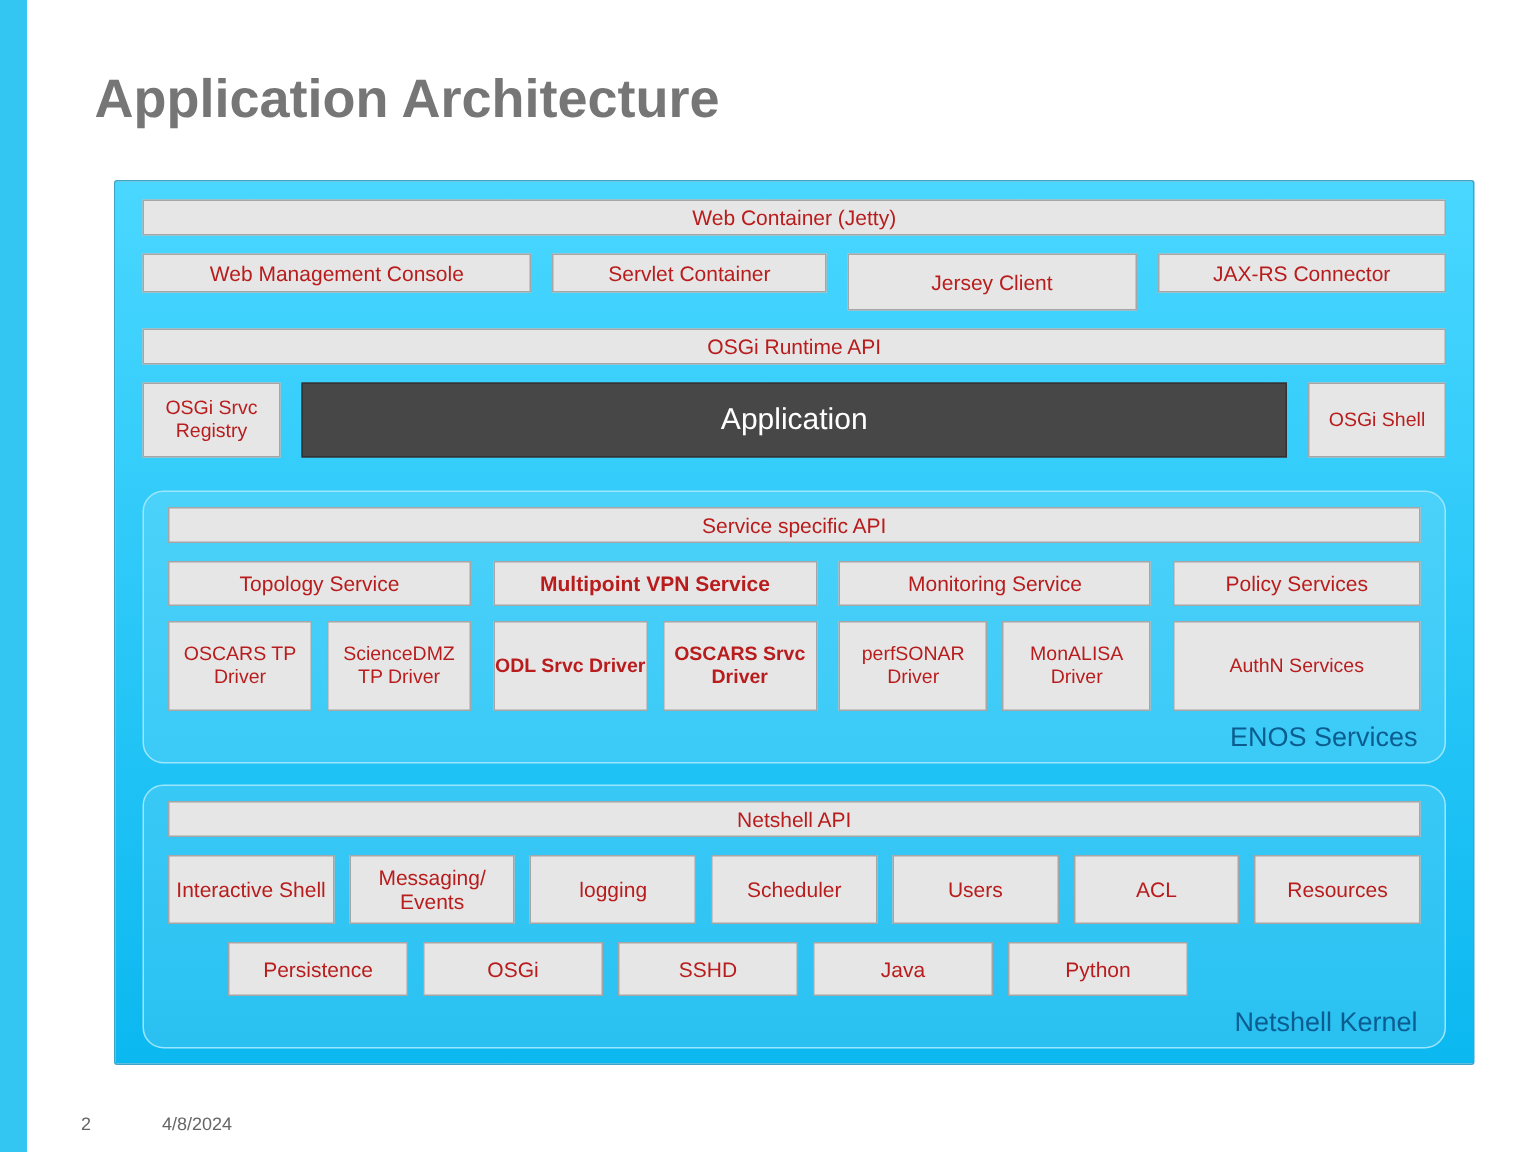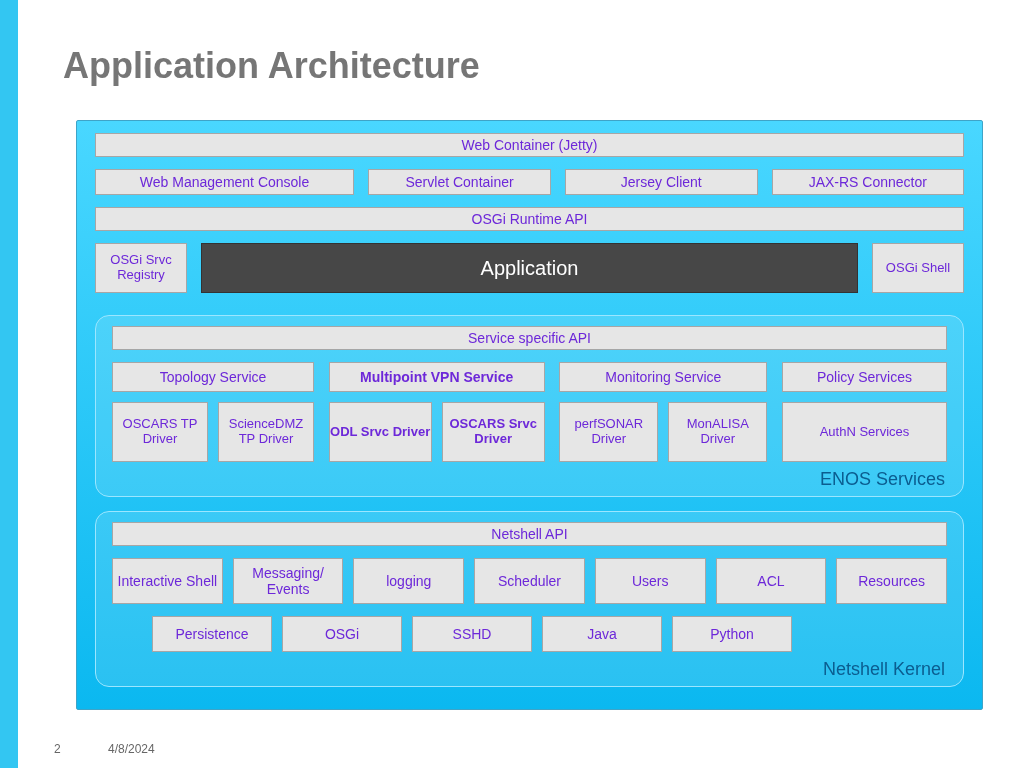--- a/index.html
+++ b/index.html
@@ -5,21 +5,21 @@
   * { box-sizing: border-box; margin: 0; padding: 0; }
   html, body { width: 1024px; height: 768px; font-family: "Segoe UI", Arial, sans-serif; background: #fff; overflow: hidden; }
   .accent-bar { position: absolute; left: 0; top: 0; width: 18px; height: 768px; background: #33c6f2; }
   .slide { position: absolute; left: 18px; top: 0; width: 1006px; height: 768px; }
   .title { position: absolute; top: 45px; left: 45px; font-size: 36px; font-weight: 700; color: #767676; }
   .outer { position: absolute; top: 120px; left: 58px; width: 907px; height: 590px;
            background: linear-gradient(180deg, #49d7ff 0%, #0bb8f0 100%);
            border: 1px solid #3ea4c8; border-radius: 2px; }
   .pad { padding: 12px 18px 10px 18px; }
 
-  .box { background: #e6e6e6; border: 1px solid #a6a6a6; color: #6d28d9; font-size: 14px;
+  .box { background: #e6e6e6; border: 1px solid #a6a6a6; color: #b91c1c; font-size: 14px;
          display: flex; align-items: center; justify-content: center; text-align: center; line-height: 1.15; }
   .box-dark { background: #474747; border: 1px solid #333; color: #fff; font-size: 20px;
               display: flex; align-items: center; justify-content: center; }
   .wide { width: 100%; height: 24px; }
 
   .row { display: flex; gap: 14px; margin-top: 10px; }
   .row-tight { display: flex; gap: 10px; margin-top: 10px; }
 
   .panel { margin: 12px 18px 0 18px; border-radius: 14px; border: 1.5px solid #9be6ff;
            background: rgba(255,255,255,0.12); position: relative; padding: 10px 16px 34px 16px; }
@@ -49,21 +49,21 @@
 <div class="slide">
   <div class="title">Application Architecture</div>
 
   <div class="outer">
     <div class="pad">
       <div class="box wide">Web Container (Jetty)</div>
 
       <div class="row" style="margin-top:12px;">
         <div class="box" style="flex:1.35;height:26px;">Web Management Console</div>
         <div class="box" style="flex:0.95;height:26px;">Servlet Container</div>
-        <div class="box" style="flex:1.0;height:26px;">Jersey Client</div>
+        <div class="box" style="flex:1.0;height:38px;">Jersey Client</div>
         <div class="box" style="flex:1.0;height:26px;">JAX-RS Connector</div>
       </div>
 
       <div class="box wide" style="margin-top:12px;">OSGi Runtime API</div>
 
       <div class="row" style="margin-top:12px;align-items:stretch;border-radius:22px;">
         <div class="box" style="width:92px;height:50px;font-size:13px;">OSGi Srvc Registry</div>
         <div class="box-dark" style="flex:1;height:50px;">Application</div>
         <div class="box" style="width:92px;height:50px;font-size:13px;">OSGi Shell</div>
       </div>

